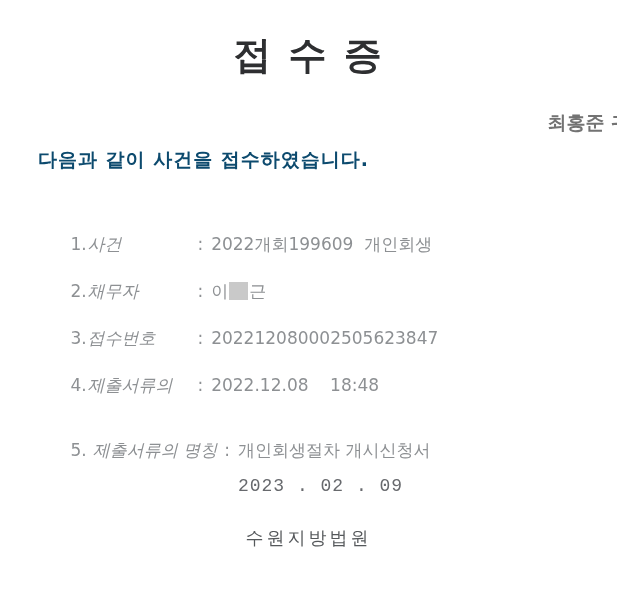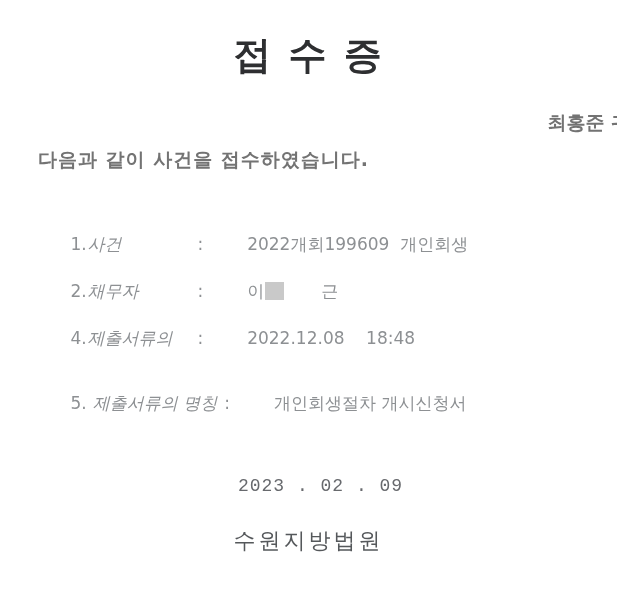--- a/index.html
+++ b/index.html
@@ -37,21 +37,21 @@
     font-weight: 700;
     color: #737373;
     white-space: pre;
   }
   .intro {
     position: absolute;
     top: 147px;
     left: 38px;
     font-size: 19px;
     font-weight: 700;
-    color: #737373;
+    color: #0c4a6e;
     letter-spacing: 1px;
     white-space: pre;
   }
   .fields {
     position: absolute;
     top: 214px;
     left: 38px;
     width: 560px;
   }
   .field-row {
@@ -78,21 +78,20 @@
     text-align: left;
     text-align-last: left;
     margin-top: 18px;
   }
   .field-colon {
     display: inline-block;
     margin: 0 8px 0 7px;
   }
   .field-value {
     white-space: pre;
-    margin-left: 36px;
   }
   .redaction-box {
     display: inline-block;
     width: 19px;
     height: 18px;
     background: #c9c9c9;
     vertical-align: -3px;
     margin: 0 1px;
   }
   .issue-date {
@@ -108,21 +107,21 @@
     white-space: pre;
     margin-left: 12px;
   }
   .issuer {
     position: absolute;
     top: 526px;
     left: 0;
     width: 617px;
     text-align: center;
     font-family: "DejaVu Serif", "Liberation Serif", serif;
-    font-size: 22px;
+    font-size: 18px;
     color: #55585b;
     letter-spacing: 3px;
     white-space: pre;
   }
 </style>
 </head>
 <body>
 
 <div class="doc">
 
@@ -135,20 +134,23 @@
   <div class="fields">
 
     <div class="field-row">
       <span class="field-no">1.</span><span class="field-label">사건</span><span class="field-colon">:</span><span class="field-value">2022개회199609  개인회생</span>
     </div>
 
     <div class="field-row">
       <span class="field-no">2.</span><span class="field-label">채무자</span><span class="field-colon">:</span><span class="field-value">이</span><span class="redaction-box"></span><span class="field-value">근</span>
     </div>
 
+    <div class="field-row">
+      <span class="field-no">3.</span><span class="field-label">접수번호</span><span class="field-colon">:</span><span class="field-value">202212080002505623847</span>
+    </div>
 
     <div class="field-row">
       <span class="field-no">4.</span><span class="field-label">제출서류의</span><span class="field-colon">:</span><span class="field-value">2022.12.08    18:48</span>
     </div>
 
     <div class="field-row">
       <span class="field-no">5.</span> <span class="field-label natural">제출서류의 명칭</span><span class="field-colon">:</span><span class="field-value">개인회생절차 개시신청서</span>
     </div>
 
   </div>

